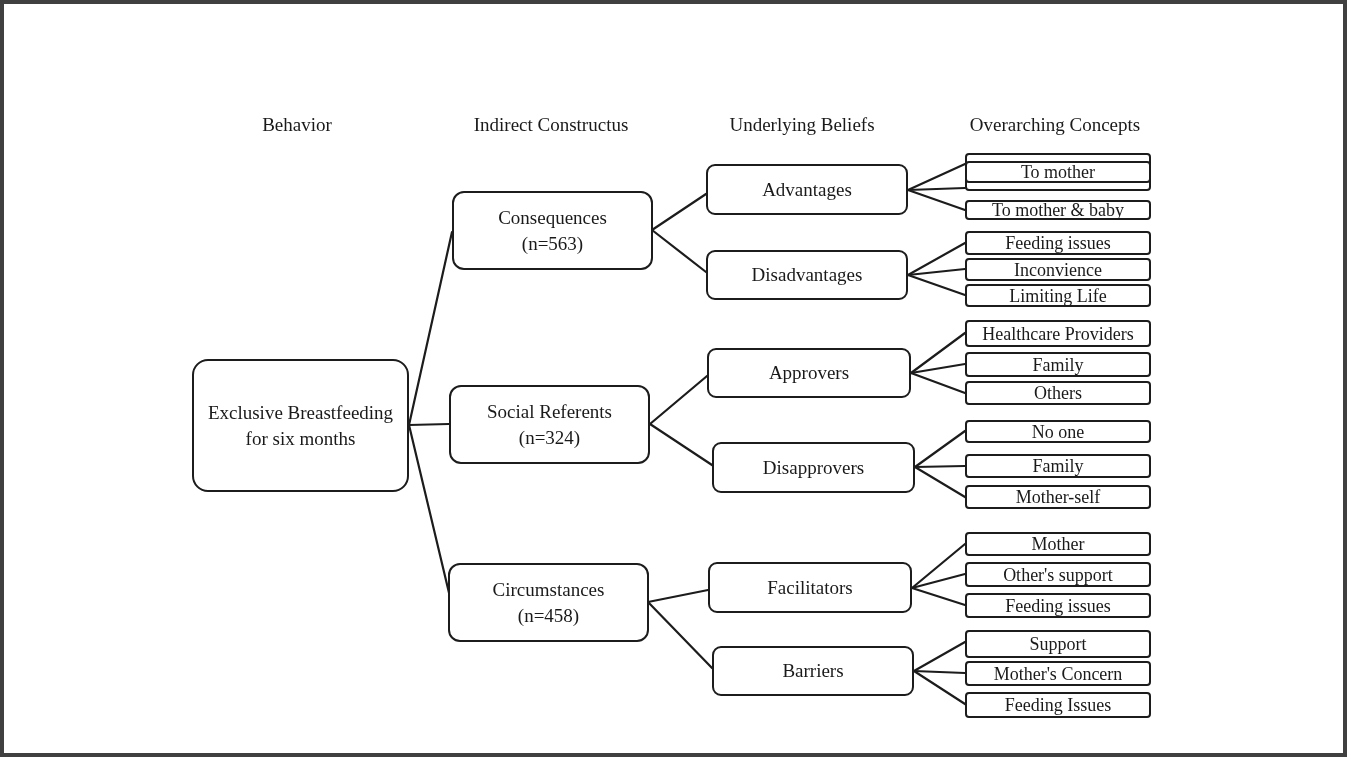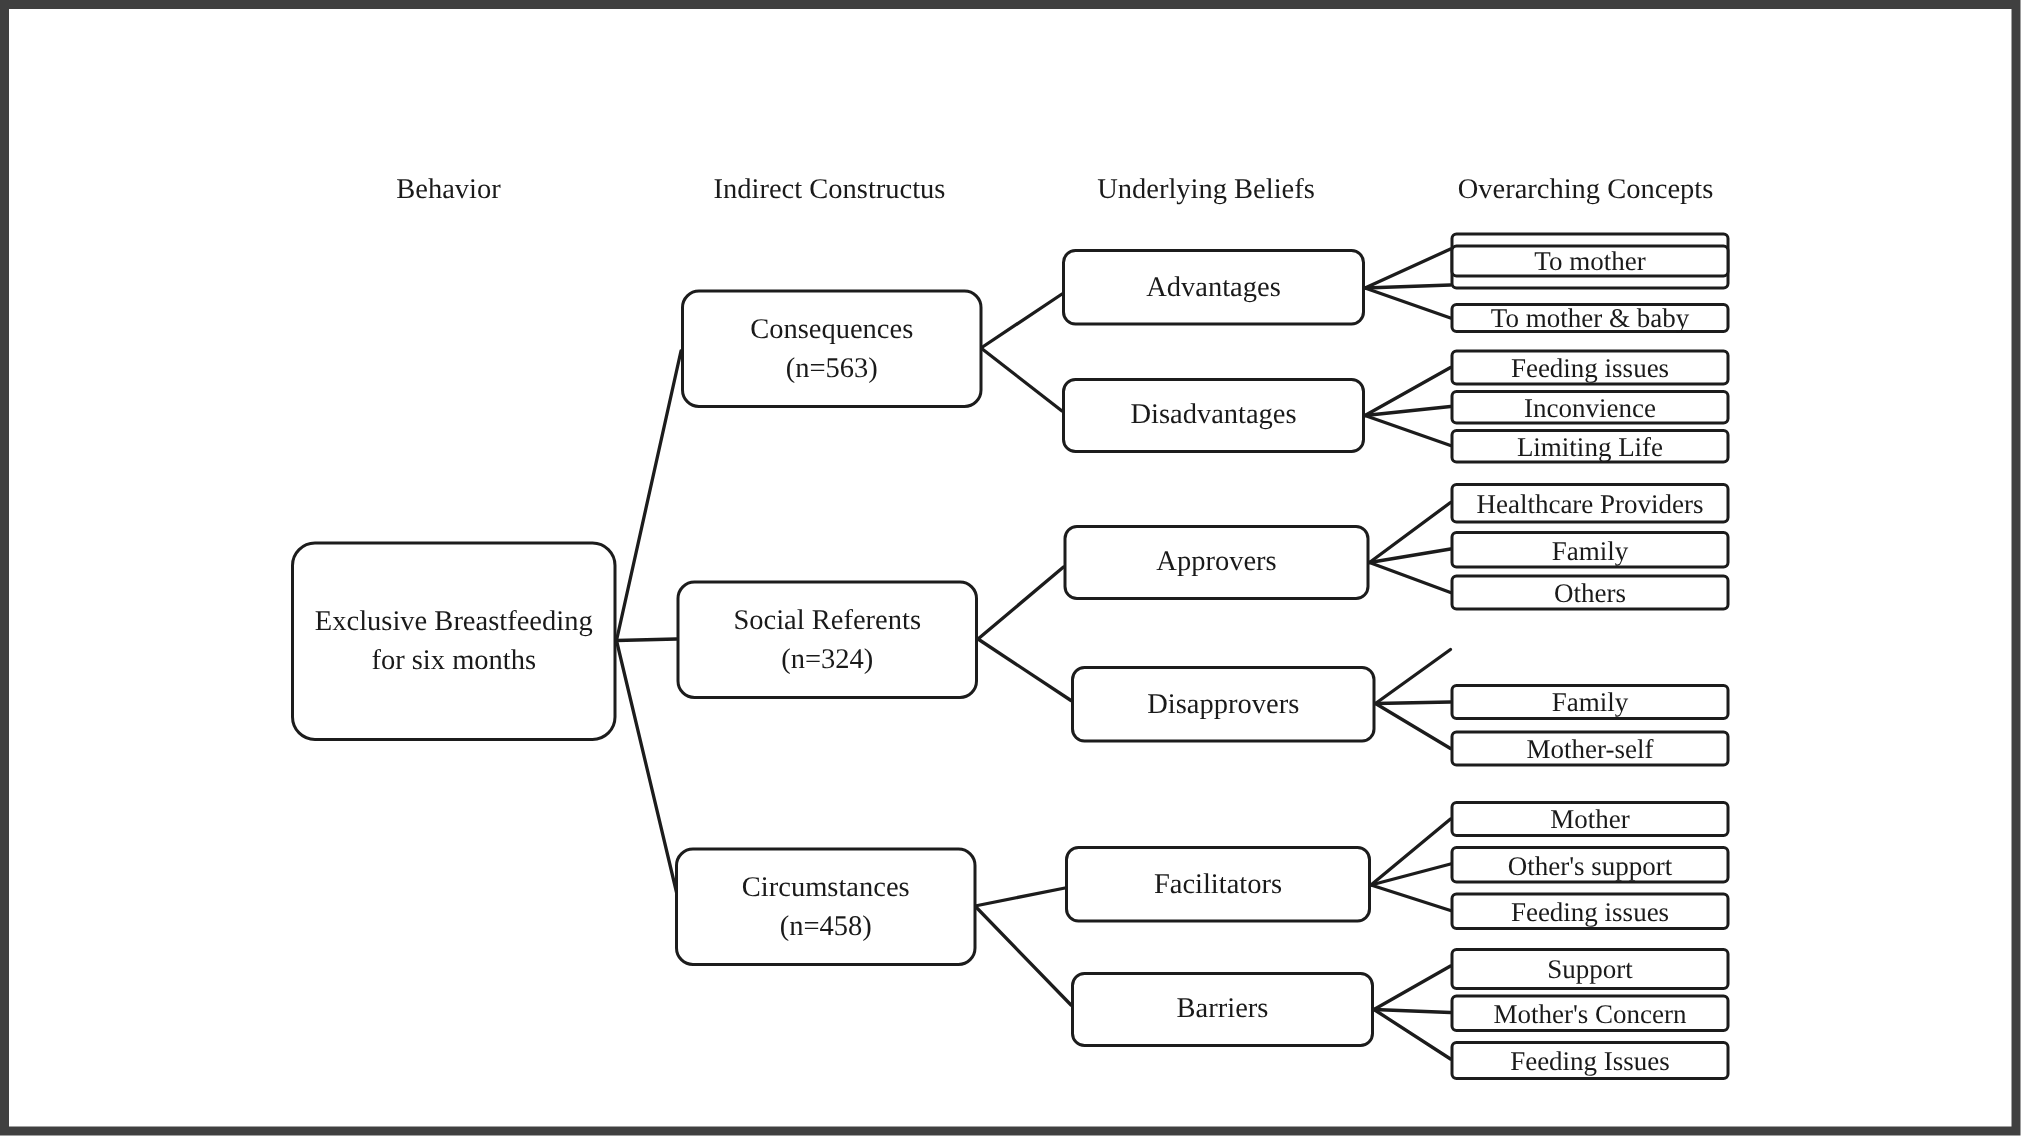--- a/index.html
+++ b/index.html
@@ -11,21 +11,21 @@
   body{
     background:#ffffff;
     font-family:"Liberation Serif","DejaVu Serif",serif;
     color:var(--text);
   }
   .canvas{
     position:relative;
     width:1347px;
     height:757px;
     background:var(--bg);
-    border:6px solid #404040;
+    border:4px solid #404040;
     overflow:hidden;
   }
   svg.edges{
     position:absolute;
     left:0;top:0;
     width:1347px;height:757px;
     pointer-events:none;
   }
   svg.edges line{
     stroke:var(--line);
@@ -162,20 +162,21 @@
   <div class="node leaf-box" style="top:196px;height:20px">To mother &amp; baby</div>
 
   <div class="node leaf-box" style="top:227px;height:24px">Feeding issues</div>
   <div class="node leaf-box" style="top:254px;height:23px">Inconvience</div>
   <div class="node leaf-box" style="top:280px;height:23px">Limiting Life</div>
 
   <div class="node leaf-box" style="top:316px;height:27px">Healthcare Providers</div>
   <div class="node leaf-box" style="top:348px;height:25px">Family</div>
   <div class="node leaf-box" style="top:377px;height:24px">Others</div>
 
+  <div class="node leaf-box" style="top:416px;height:23px">No one</div>
   <div class="node leaf-box" style="top:450px;height:24px">Family</div>
   <div class="node leaf-box" style="top:481px;height:24px">Mother-self</div>
 
   <div class="node leaf-box" style="top:528px;height:24px">Mother</div>
   <div class="node leaf-box" style="top:558px;height:25px">Other's support</div>
   <div class="node leaf-box" style="top:589px;height:25px">Feeding issues</div>
 
   <div class="node leaf-box" style="top:626px;height:28px">Support</div>
   <div class="node leaf-box" style="top:657px;height:25px">Mother's Concern</div>
   <div class="node leaf-box" style="top:688px;height:26px">Feeding Issues</div>

